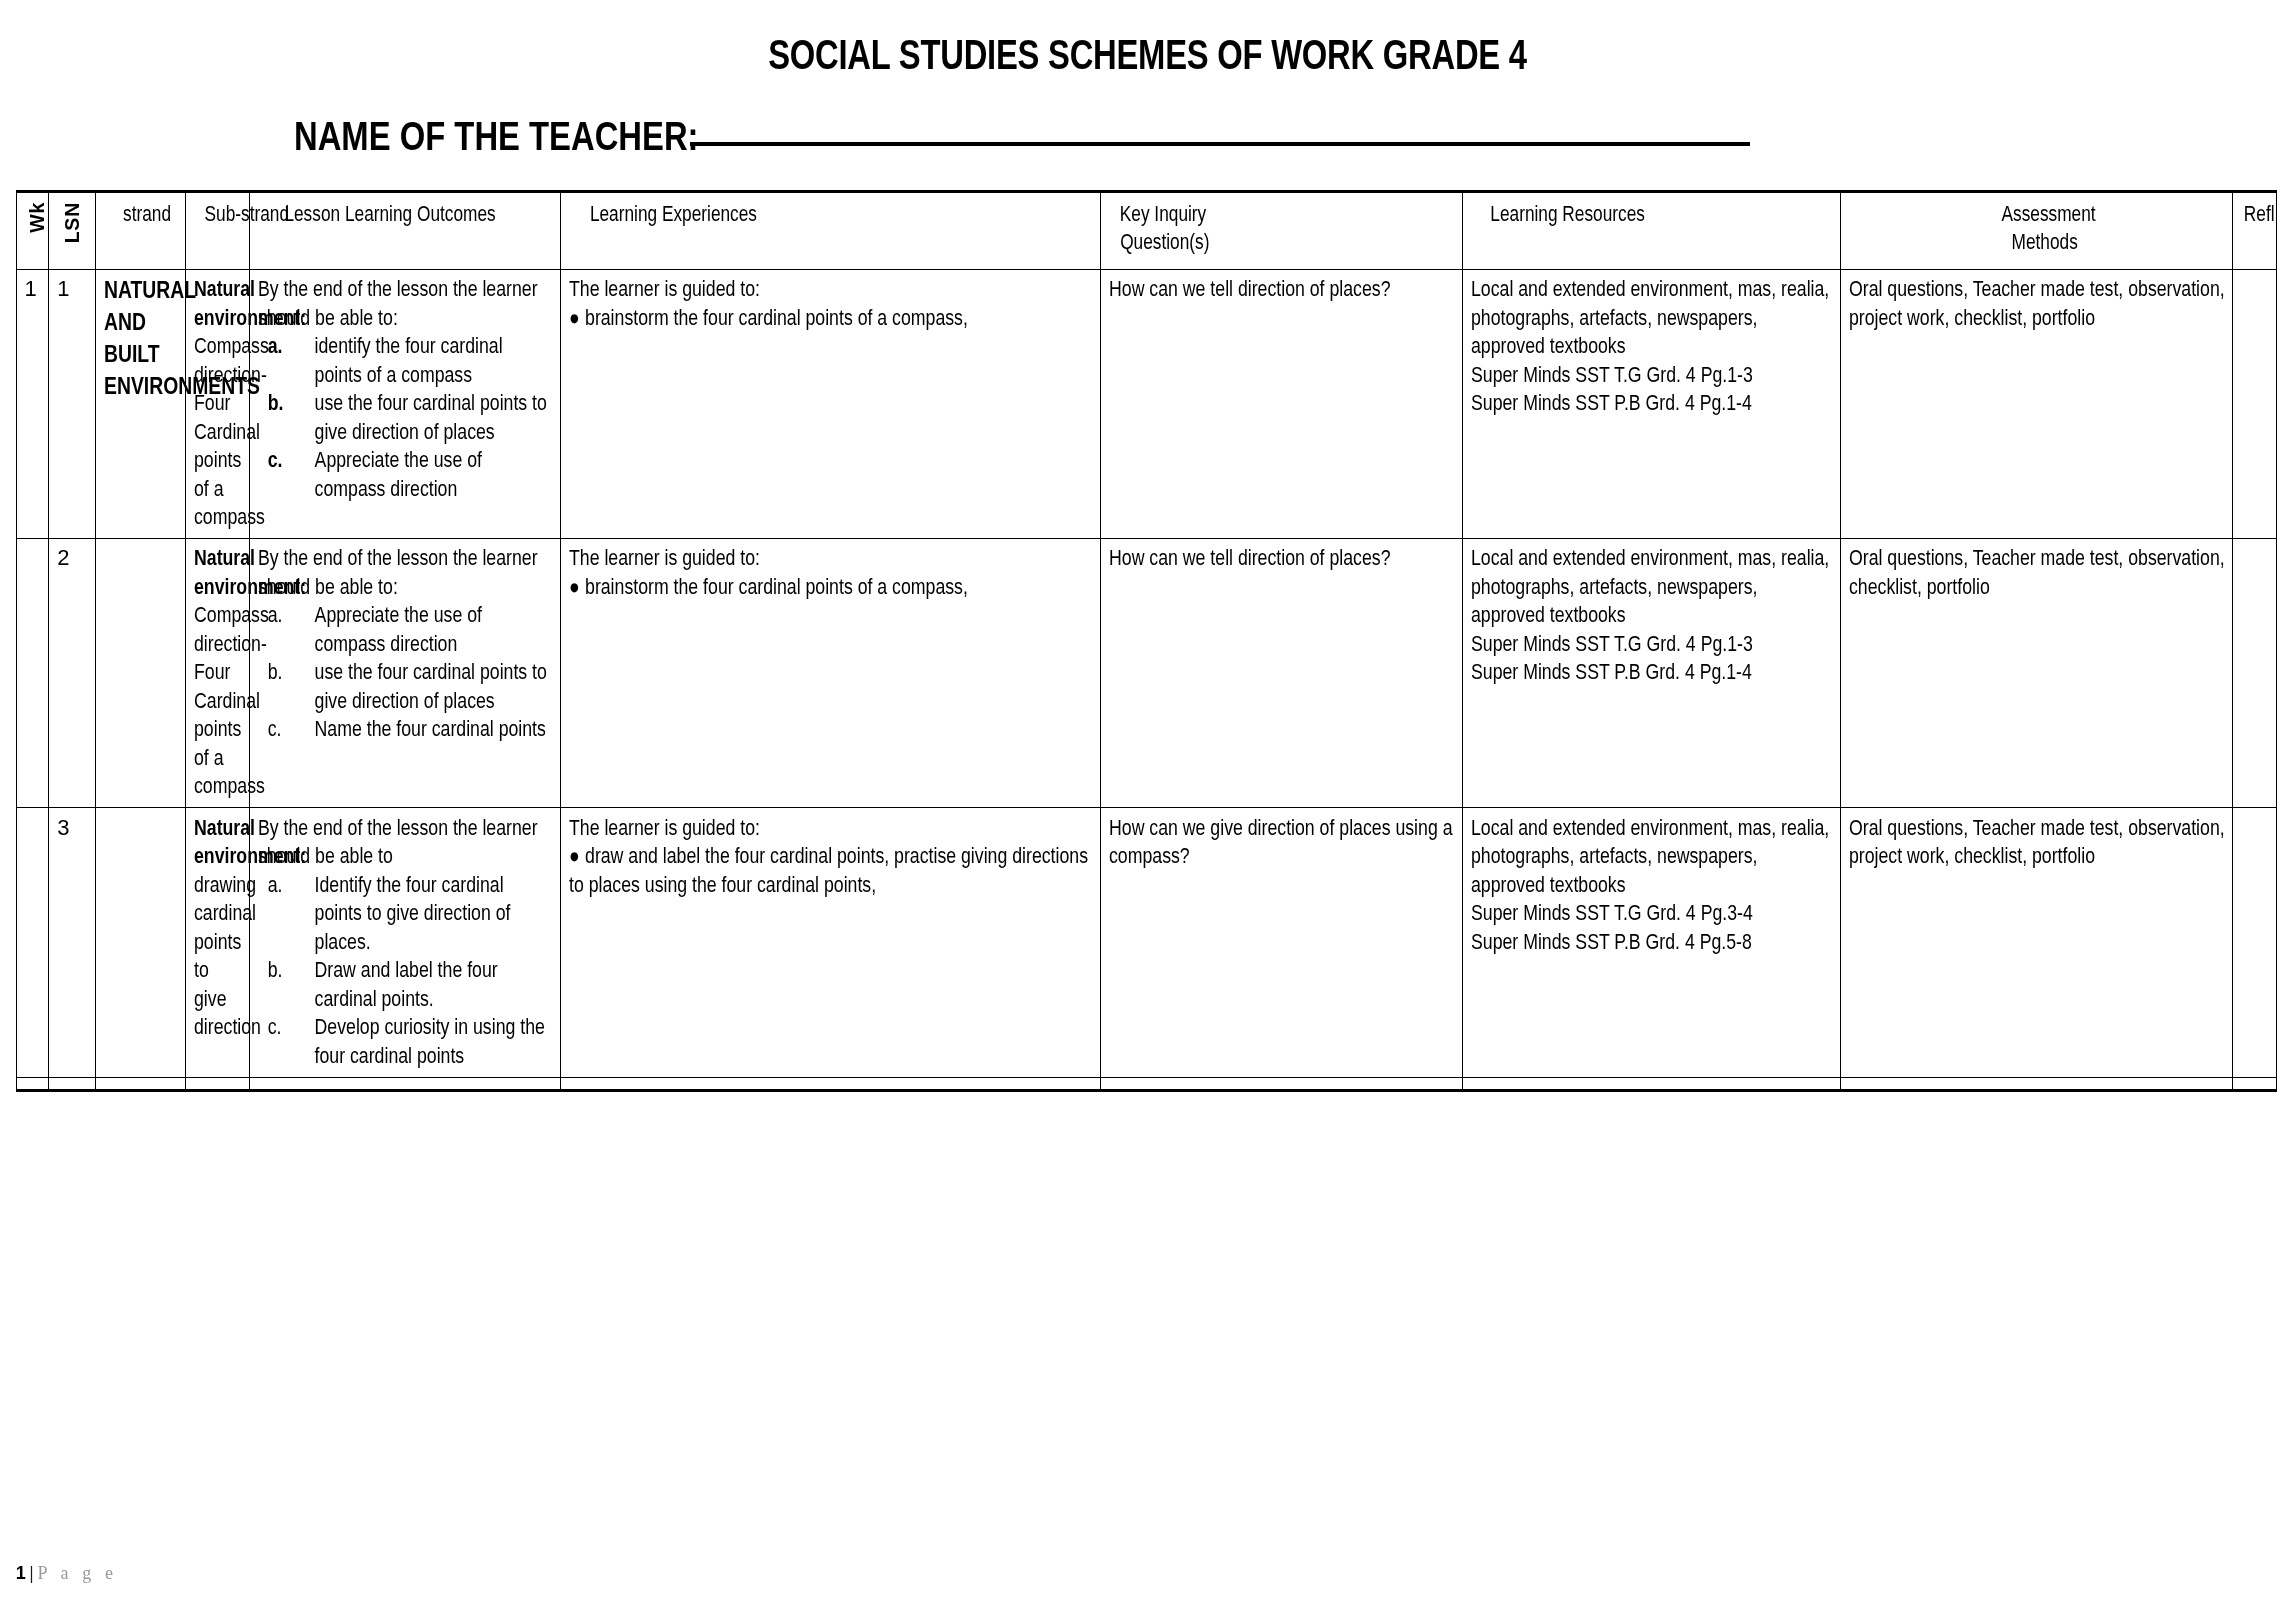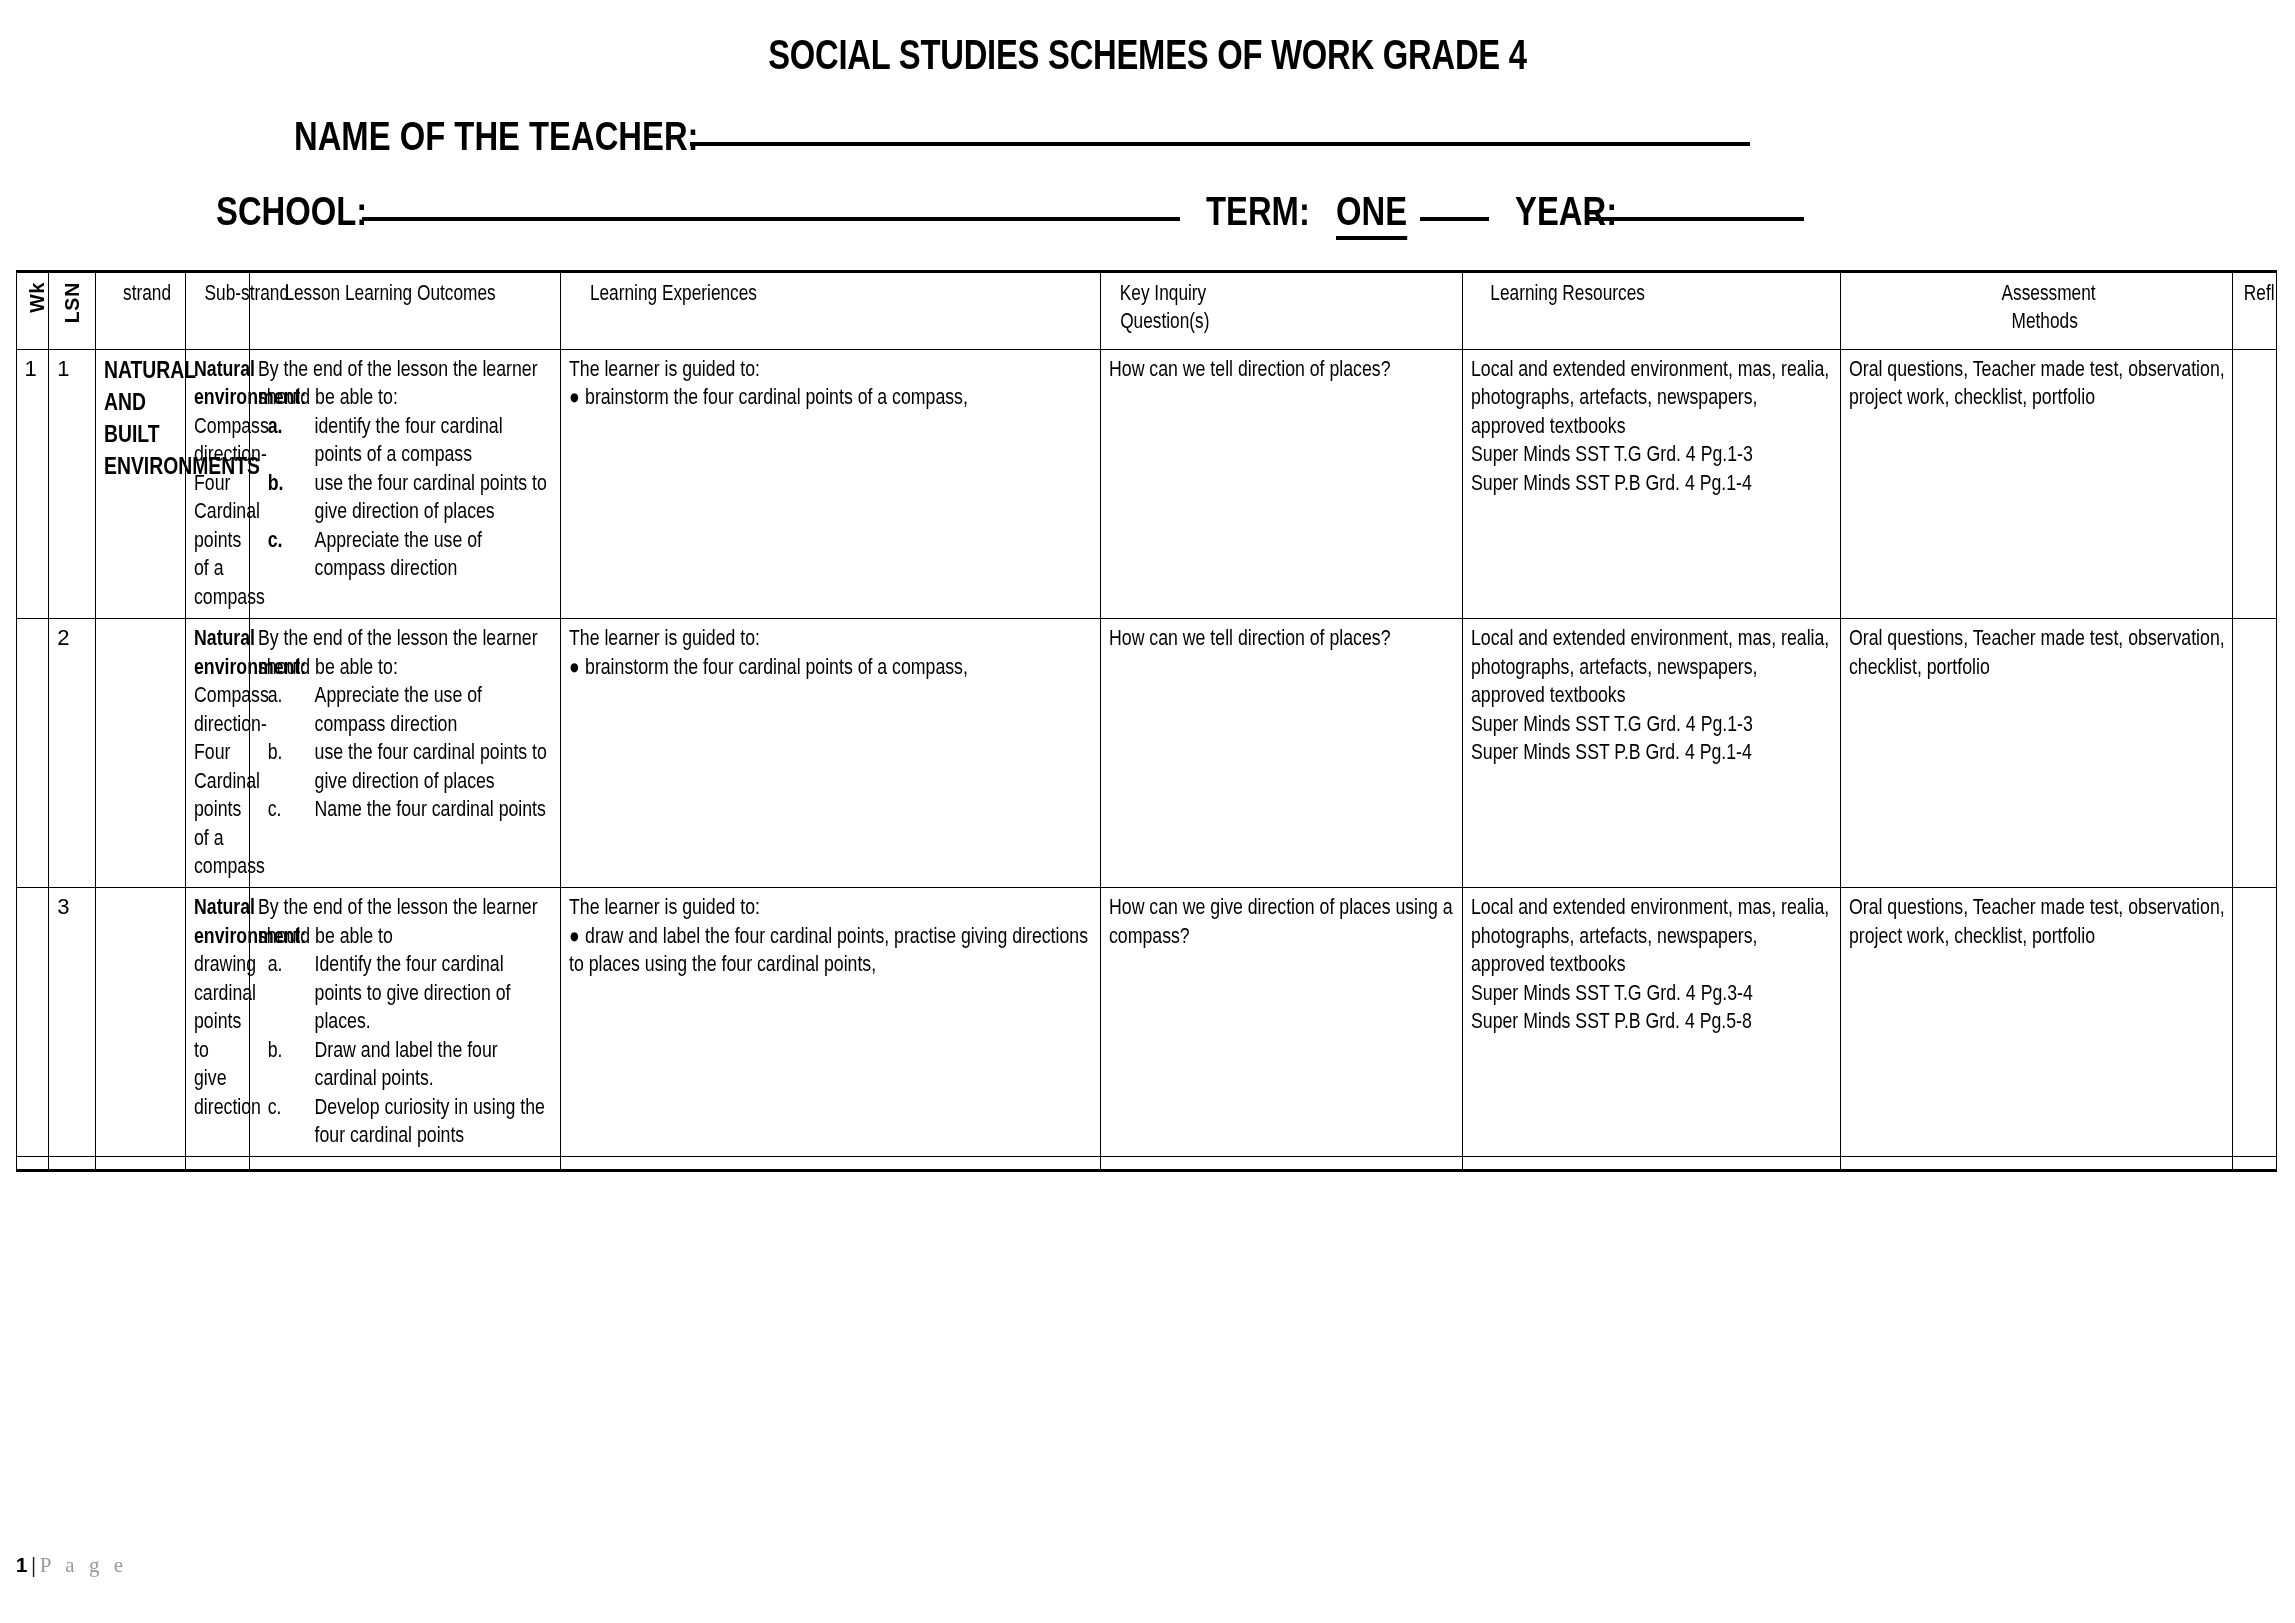--- a/index.html
+++ b/index.html
@@ -161,42 +161,39 @@
   }
   ol.outcomes.bold-markers li .mk { font-weight: bold; }
   .bullet-line { display: block; }
   .bullet-line .bl { margin-right: 6.5px; }
   .res-line { display: block; }
 
   
   .footer {
     position: absolute;
     left: 15.7px;
-    bottom: 45px;
-    font-size: 21px;
+    bottom: 39px;
+    font-size: 18px;
     font-family: "Liberation Serif", serif;
   }
   .footer .pg-num { font-weight: bold; color: #000; font-family: "Liberation Sans", sans-serif; }
   .footer .pg-bar { color: #1a1a1a; font-weight: bold; margin: 0 3.9px; }
   .footer .pg-word { color: #9a9a9a; letter-spacing: 4.6px; }
 </style>
 </head>
 <body>
 
 <div class="page">
 
   <h1 class="doc-title">SOCIAL STUDIES SCHEMES OF WORK GRADE 4</h1>
 
   <p class="hdr-line l1">
     <span class="hdr-lbl">NAME OF THE TEACHER:</span><span class="blank-rule rule-teacher"></span>
   </p>
 
-  <p class="hdr-line l2">
-    <span class="hdr-lbl">SCHOOL:</span><span class="blank-rule rule-school"></span><span class="gap-sm"></span><span class="hdr-lbl">TERM:</span><span class="rule-term-val">ONE</span><span class="blank-rule rule-term-pad"></span><span class="gap-sm"></span><span class="hdr-lbl">YEAR:</span><span class="blank-rule rule-year"></span>
-  </p>
 
   <table class="schemes">
     <colgroup>
       <col class="col-wk">
         <col class="col-lsn">
         <col class="col-strand">
         <col class="col-sub">
       <col class="col-outcomes">
         <col class="col-exp">
         <col class="col-kiq">

